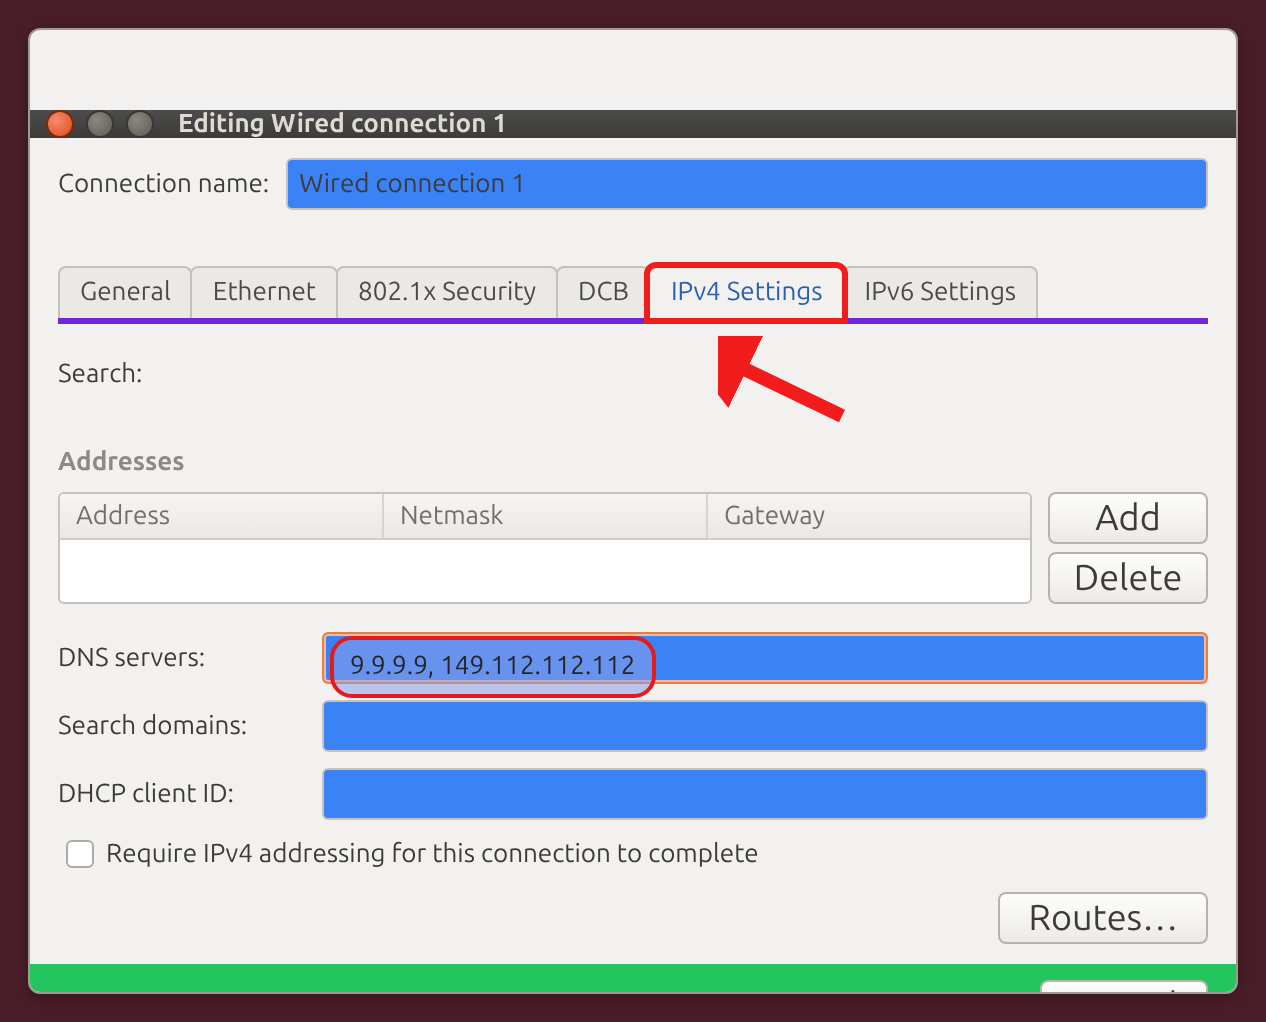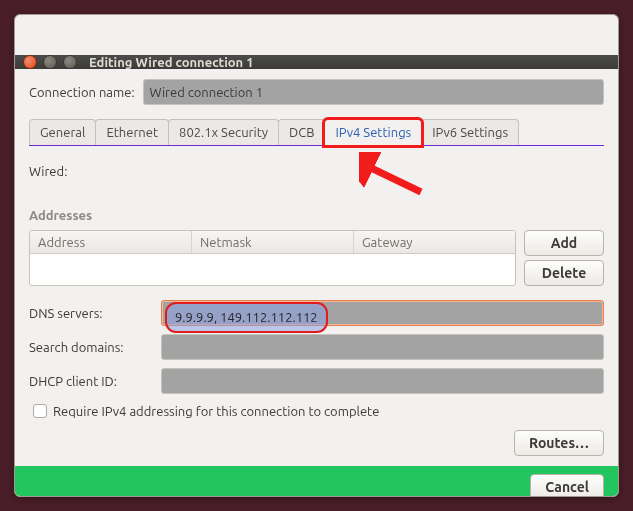--- a/index.html
+++ b/index.html
@@ -46,37 +46,37 @@
     padding: 10px 14px 10px;
     flex: 1;
     display: flex;
     flex-direction: column;
     gap: 8px;
   }
   .row { display: flex; align-items: center; gap: 8px; }
   .label { font-size: 13px; }
   .entry {
     flex: 1;
-    background: #a3a3a3;
+    background: #3b82f6;
     border: 1px solid #c7c2ba;
     border-radius: 3px;
     height: 26px;
     padding: 0 6px;
     line-height: 24px;
     font-size: 13px;
   }
   .entry.highlight {
     border: 1px solid #e67f4a;
     box-shadow: 0 0 0 1px #f4b89a inset;
   }
   .tabs {
     display: flex;
     position: relative;
-    border-bottom: 1px solid #6d28d9;
-    margin-top: 6px;
+    border-bottom: 3px solid #6d28d9;
+    margin-top: 20px;
     gap: 0;
   }
   .tab {
     padding: 5px 10px 6px;
     background: #ebe9e6;
     border: 1px solid #c5c0b8;
     border-bottom: none;
     border-radius: 4px 4px 0 0;
     margin-right: -1px;
     font-size: 13px;
@@ -136,23 +136,23 @@
   }
   .addr-head > div:last-child{border-right:none;}
   .addr-btns { display:flex; flex-direction:column; gap:4px; width:80px;}
   .btn {
     background: linear-gradient(#fdfdfc,#eceae6);
     border:1px solid #b8b2a8;
     border-radius:4px;
     height:26px;
     min-width:70px;
     padding: 0 14px;
-    font-size:14px;
+    font-size:18px;
     color:#3c3b37;
-    display:inline-flex;align-items:center;justify-content:center;font-weight:bold;
+    display:inline-flex;align-items:center;justify-content:center;
   }
   .dns-pill {
     position:absolute; left:3px; top:1px;
     padding: 1px 8px 2px;
     border:2px solid #e21c1c;
     border-radius: 11px;
     background: rgba(140,160,230,.55);
     color:#252525; font-size:13px;
   }
   .dns-wrap{position:relative;}
@@ -187,21 +187,21 @@
     <div class="tabs">
       <div class="tab">General</div>
       <div class="tab">Ethernet</div>
       <div class="tab">802.1x Security</div>
       <div class="tab">DCB</div>
       <div class="tab red-box active">IPv4 Settings</div>
       <div class="tab">IPv6 Settings</div>
     </div>
 
     <div class="row method-wrap" style="margin-top:10px">
-      <span class="label" style="width:60px">Wired:</span>
+      <span class="label" style="width:60px">Search:</span>
       <svg class="arrow" width="70" height="46">
         <defs>
             <marker id="ah" markerWidth="6" markerHeight="6" refX="1" refY="3" orient="auto">
               <path d="M0,0 L6,3 L0,6 Z" fill="#f21c1c"></path>
             </marker>
           </defs>
         <line x1="62" y1="40" x2="8" y2="14" stroke="#f21c1c" stroke-width="7" marker-end="url(#ah)"></line>
       </svg>
     </div>
 

